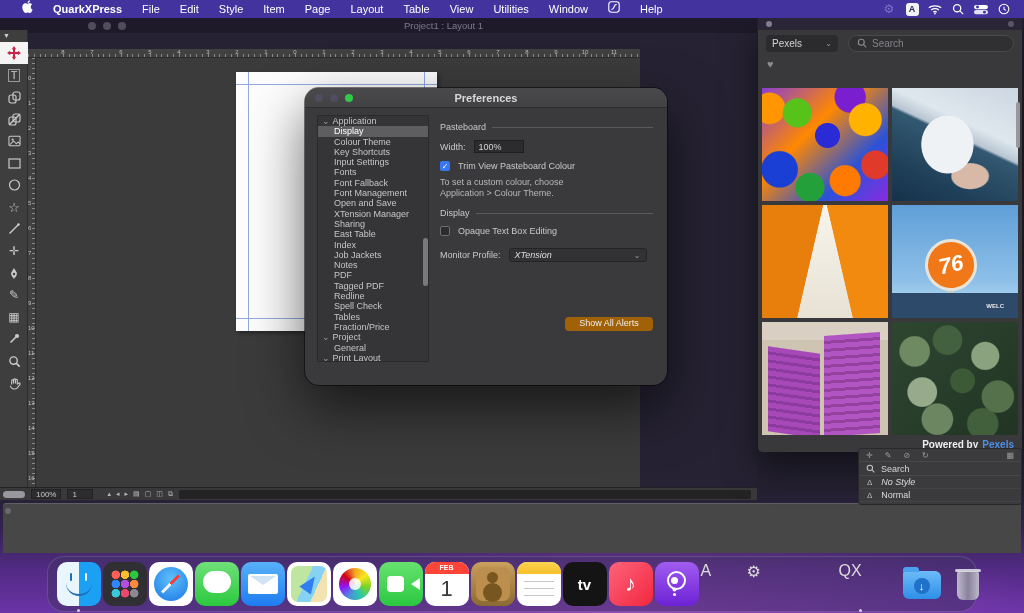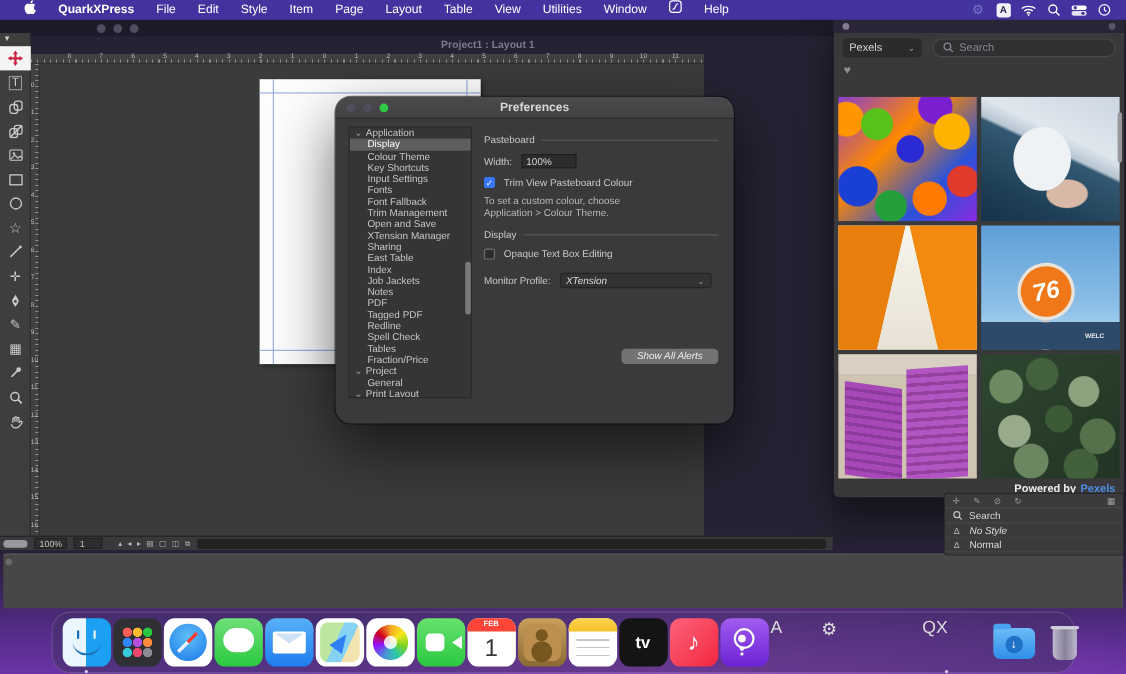--- a/index.html
+++ b/index.html
@@ -22,22 +22,22 @@
   #menu-right { margin-left:auto; display:flex; align-items:center; gap:7px; padding-right:12px; }
   #menu-right .micon { display:flex; align-items:center; justify-content:center; width:16px; height:14px; }
   .inputsrc { width:13px; height:13px; background:#f2f2f6; color:#2a2450; border-radius:3px;
     font-size:9px; font-weight:bold; display:flex; align-items:center; justify-content:center; }
   .dimgear { color:#7b72c9; font-size:12px; line-height:12px; }
 
   
   #docwin { position:absolute; left:0; top:18px; width:757px; height:482px; background:#262233; z-index:1; }
   #doc-titlebar { position:absolute; left:0; top:0; width:100%; height:15px; background:#1e1a2a; }
   .tl { position:absolute; top:4px; width:8px; height:8px; border-radius:50%; background:#514c5e; }
-  #doc-title { position:absolute; left:130px; right:0; top:16px; line-height:15px; text-align:center;
-    font-size:9.5px; font-weight:bold; color:#7f7990; }
+  #doc-title { position:absolute; left:130px; right:0; top:0; line-height:15px; text-align:center;
+    font-size:9.5px; font-weight:normal; color:#7f7990; }
   #tabbar { position:absolute; left:28px; top:15px; width:612px; height:16px; background:#272727; border-bottom:1px solid #1d1d1d; }
   #layout-tab { position:absolute; left:2px; top:1px; height:15px; min-width:100px; background:#3a3a3a;
     display:flex; align-items:center; gap:4px; padding:0 10px 0 6px; font-size:9px; color:#c3c3c3; }
   .pageicon { width:7px; height:9px; border:1px solid #9a9a9a; background:#777; }
   #hruler { position:absolute; left:28px; top:31px; width:612px; height:9px; background:#414141; border-bottom:1px solid #2c2c2c; }
   #hruler .ticks { position:absolute; left:0; right:0; bottom:0; height:3px;
     background:repeating-linear-gradient(90deg,#8a8a8a 0 1px, transparent 1px 5.8px); }
   #hruler .num { position:absolute; top:0; font-size:6px; color:#bdbdbd; transform:translateX(-50%); }
   #vruler { position:absolute; left:28px; top:40px; width:8px; height:429px; background:#414141; border-right:1px solid #2c2c2c; }
   #vruler .ticks { position:absolute; top:0; bottom:0; right:0; width:3px;
@@ -92,21 +92,21 @@
   .cbx { width:10px; height:10px; border-radius:2px; display:inline-flex; align-items:center; justify-content:center;
     font-size:8px; color:#fff; }
   .cbx.on { background:#3577f6; }
   .cbx.off { background:#2c2c2e; border:1px solid #707072; }
   .pnote { margin-top:6px; line-height:10px; color:#b8b8b8; }
   .pselect { flex:0 0 auto; width:138px; height:14px; background:#323234; border:1px solid #242426; border-radius:3px;
     display:flex; align-items:center; padding:0 5px; color:#dedede; }
   .pselect .val { font-style:italic; }
   .pselect .chev { margin-left:auto; color:#9a9a9c; font-size:8px; }
   .btn { display:inline-block; border-radius:4px; font-size:9px; text-align:center; line-height:13px; height:14px; padding:0 10px; color:#ececec; }
-  .btn.gray { background:#737373;font-style:italic; }
+  .btn.gray { background:#a16207; }
   .btn.blue { background:#3578f6; color:#fff; }
   #show-alerts { position:absolute; right:14px; top:229px; min-width:88px; }
   #prefs-footer { position:absolute; left:0; top:274px; width:100%; height:23px; border-top:1px solid #2d2d2f;
     display:flex; align-items:center; justify-content:flex-end; gap:8px; padding-right:14px; }
   #prefs-footer .btn { min-width:46px; }
 
   
   #stock { position:absolute; left:758px; top:18px; width:264px; height:434px; background:#39393b;
     border-radius:0 0 5px 5px; box-shadow:0 14px 34px rgba(0,0,0,.5); z-index:15; overflow:hidden; }
   #stock-minibar { height:12px; background:#2b2637; position:relative; }
@@ -520,21 +520,21 @@
     <div id="prefs-title">Preferences</div>
   </div>
   <div id="prefs-side">
       <div class="srow group">Application</div>
       <div class="srow selected">Display</div>
       <div class="srow">Colour Theme</div>
       <div class="srow">Key Shortcuts</div>
       <div class="srow">Input Settings</div>
       <div class="srow">Fonts</div>
       <div class="srow">Font Fallback</div>
-      <div class="srow">Trim Management</div>
+      <div class="srow">Font Management</div>
       <div class="srow">Open and Save</div>
       <div class="srow">XTension Manager</div>
       <div class="srow">Sharing</div>
       <div class="srow">East Table</div>
       <div class="srow">Index</div>
       <div class="srow">Job Jackets</div>
       <div class="srow">Notes</div>
       <div class="srow">PDF</div>
       <div class="srow">Tagged PDF</div>
       <div class="srow">Redline</div>

